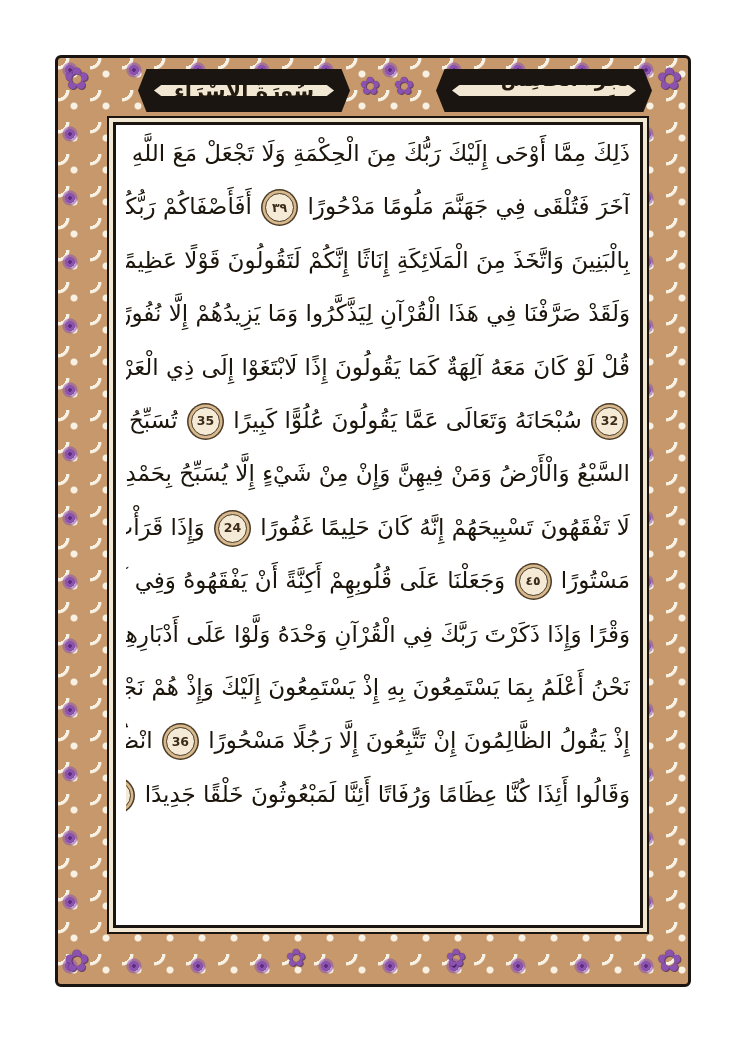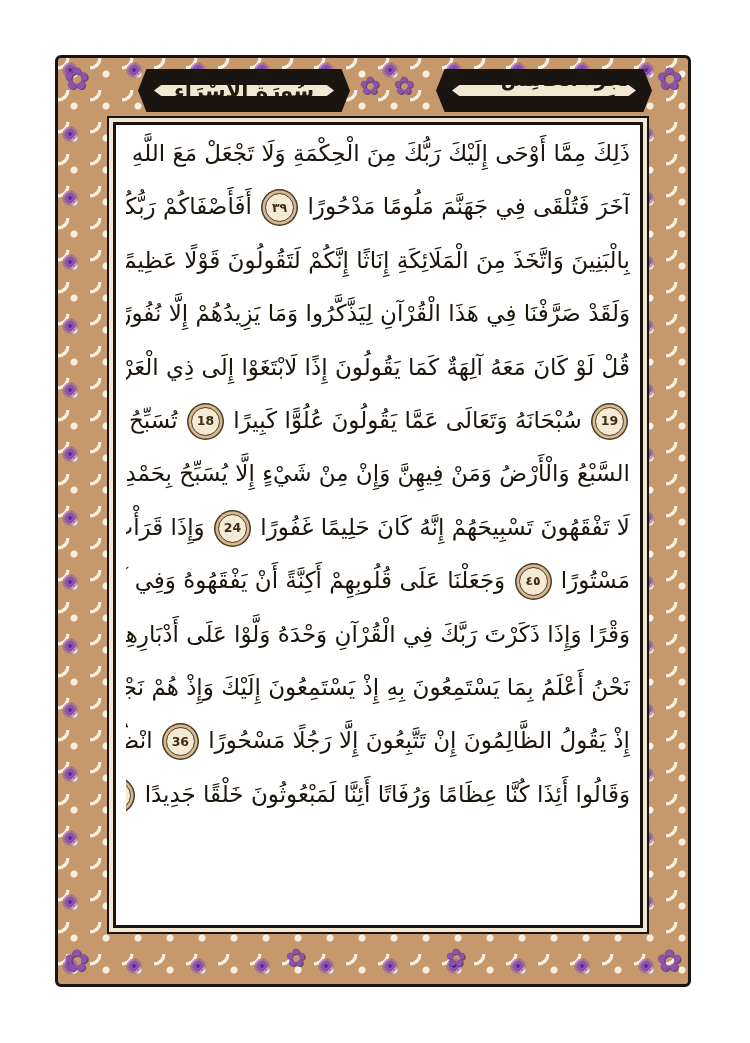--- a/index.html
+++ b/index.html
@@ -93,21 +93,21 @@
     <span class="flower" style="left:336px;top:16px">✿</span>
     <span class="flower" style="left:228px;top:888px">✿</span>
     <span class="flower" style="left:388px;top:888px">✿</span>
 
     <div class="text-panel">
         <div class="line"><span class="seg">ذَلِكَ مِمَّا أَوْحَى إِلَيْكَ رَبُّكَ مِنَ الْحِكْمَةِ وَلَا تَجْعَلْ مَعَ اللَّهِ إِلَهًا</span></div>
         <div class="line"><span class="seg">آخَرَ فَتُلْقَى فِي جَهَنَّمَ مَلُومًا مَدْحُورًا</span> <span class="verse-marker">٣٩</span> <span class="seg">أَفَأَصْفَاكُمْ رَبُّكُمْ</span></div>
         <div class="line"><span class="seg">بِالْبَنِينَ وَاتَّخَذَ مِنَ الْمَلَائِكَةِ إِنَاثًا إِنَّكُمْ لَتَقُولُونَ قَوْلًا عَظِيمًا</span> </div>
         <div class="line"><span class="seg">وَلَقَدْ صَرَّفْنَا فِي هَذَا الْقُرْآنِ لِيَذَّكَّرُوا وَمَا يَزِيدُهُمْ إِلَّا نُفُورًا</span> </div>
         <div class="line"><span class="seg">قُلْ لَوْ كَانَ مَعَهُ آلِهَةٌ كَمَا يَقُولُونَ إِذًا لَابْتَغَوْا إِلَى ذِي الْعَرْشِ سَبِيلًا</span></div>
-        <div class="line"><span class="verse-marker">19</span> <span class="seg">سُبْحَانَهُ وَتَعَالَى عَمَّا يَقُولُونَ عُلُوًّا كَبِيرًا</span> <span class="verse-marker">18</span> <span class="seg">تُسَبِّحُ لَهُ السَّمَاوَاتُ</span></div>
+        <div class="line"><span class="verse-marker">32</span> <span class="seg">سُبْحَانَهُ وَتَعَالَى عَمَّا يَقُولُونَ عُلُوًّا كَبِيرًا</span> <span class="verse-marker">35</span> <span class="seg">تُسَبِّحُ لَهُ السَّمَاوَاتُ</span></div>
         <div class="line"><span class="seg">السَّبْعُ وَالْأَرْضُ وَمَنْ فِيهِنَّ وَإِنْ مِنْ شَيْءٍ إِلَّا يُسَبِّحُ بِحَمْدِهِ وَلَكِنْ</span></div>
         <div class="line"><span class="seg">لَا تَفْقَهُونَ تَسْبِيحَهُمْ إِنَّهُ كَانَ حَلِيمًا غَفُورًا</span> <span class="verse-marker">24</span> <span class="seg">وَإِذَا قَرَأْتَ</span></div>
         <div class="line"><span class="seg">مَسْتُورًا</span> <span class="verse-marker">٤٥</span> <span class="seg">وَجَعَلْنَا عَلَى قُلُوبِهِمْ أَكِنَّةً أَنْ يَفْقَهُوهُ وَفِي آذَانِهِمْ</span></div>
         <div class="line"><span class="seg">وَقْرًا وَإِذَا ذَكَرْتَ رَبَّكَ فِي الْقُرْآنِ وَحْدَهُ وَلَّوْا عَلَى أَدْبَارِهِمْ نُفُورًا</span> </div>
         <div class="line"><span class="seg">نَحْنُ أَعْلَمُ بِمَا يَسْتَمِعُونَ بِهِ إِذْ يَسْتَمِعُونَ إِلَيْكَ وَإِذْ هُمْ نَجْوَى</span></div>
         <div class="line"><span class="seg">إِذْ يَقُولُ الظَّالِمُونَ إِنْ تَتَّبِعُونَ إِلَّا رَجُلًا مَسْحُورًا</span> <span class="verse-marker">36</span> <span class="seg">انْظُرْ</span></div>
         <div class="line"><span class="seg">وَقَالُوا أَئِذَا كُنَّا عِظَامًا وَرُفَاتًا أَئِنَّا لَمَبْعُوثُونَ خَلْقًا جَدِيدًا</span> <span class="verse-marker">٤٩</span></div>
       </div>
 
   </div>

